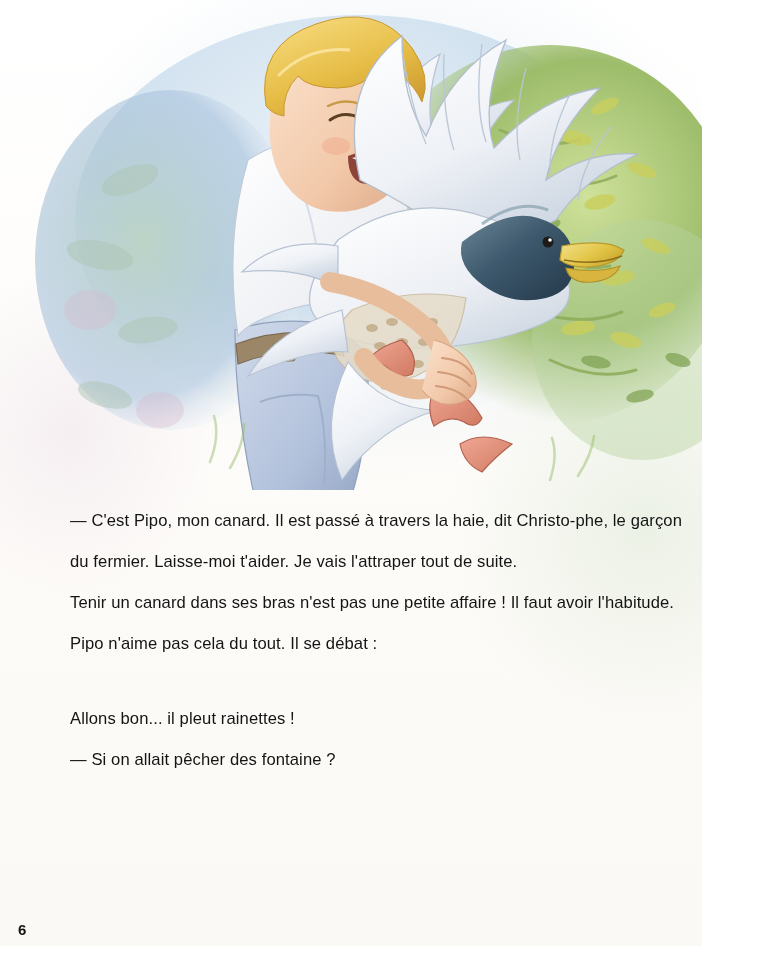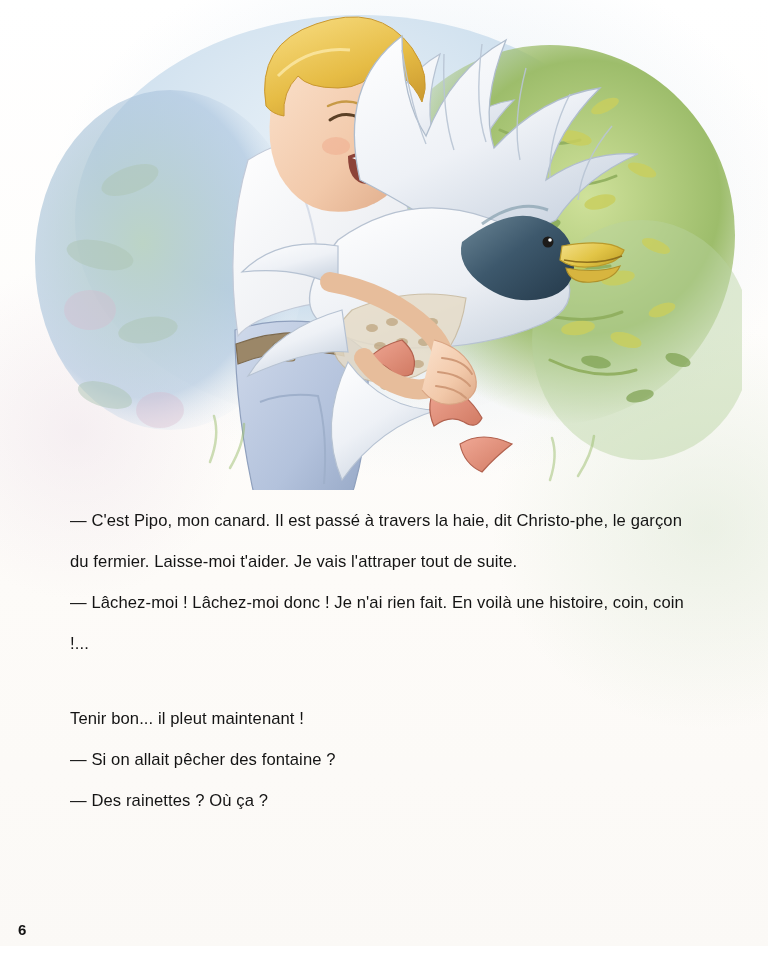--- a/index.html
+++ b/index.html
@@ -9,21 +9,21 @@
   }
   body {
     width: 768px;
     height: 960px;
     overflow: hidden;
     font-family: "Liberation Sans", sans-serif;
   }
 
   .page {
     position: relative;
-    width: 768px;
+    width: 702px;
     height: 960px;
     background: #fdfcfa;
     overflow: hidden;
   }
 
   
   .paper-wash {
     position: absolute;
     inset: 0;
     background:
@@ -296,22 +296,21 @@
         <path d="M180 452 q10 -26 4 -46"></path>
         <path d="M200 458 q14 -24 14 -44"></path>
         <path d="M520 470 q8 -24 2 -42"></path>
         <path d="M548 466 q14 -22 16 -40"></path>
       </g>
     </svg>
   </div>
 
   <div class="text-block">
     <p class="para">— C'est Pipo, mon canard. Il est passé à travers la haie, dit Christo-phe, le garçon du fermier. Laisse-moi t'aider. Je vais l'attraper tout de suite.</p>
-    <p class="para">— Lâchez-moi ! Lâchez-moi donc ! Je n'ai rien fait. En voilà une histoire, coin, coin !...</p>
+    <p class="para">Tenir un canard dans ses bras n'est pas une petite affaire ! Il faut avoir l'habitude. Pipo n'aime pas cela du tout. Il se débat :</p>
     <div class="gap"></div>
-    <p class="para">Tenir bon... il pleut maintenant !</p>
+    <p class="para">Allons bon... il pleut rainettes !</p>
     <p class="para">— Si on allait pêcher des fontaine ?</p>
-    <p class="para">— Des rainettes ? Où ça ?</p>
   </div>
 
   <div class="page-bottom-rule"></div>
   <div class="page-number">6</div>
 </div>
 
 </body></html>

